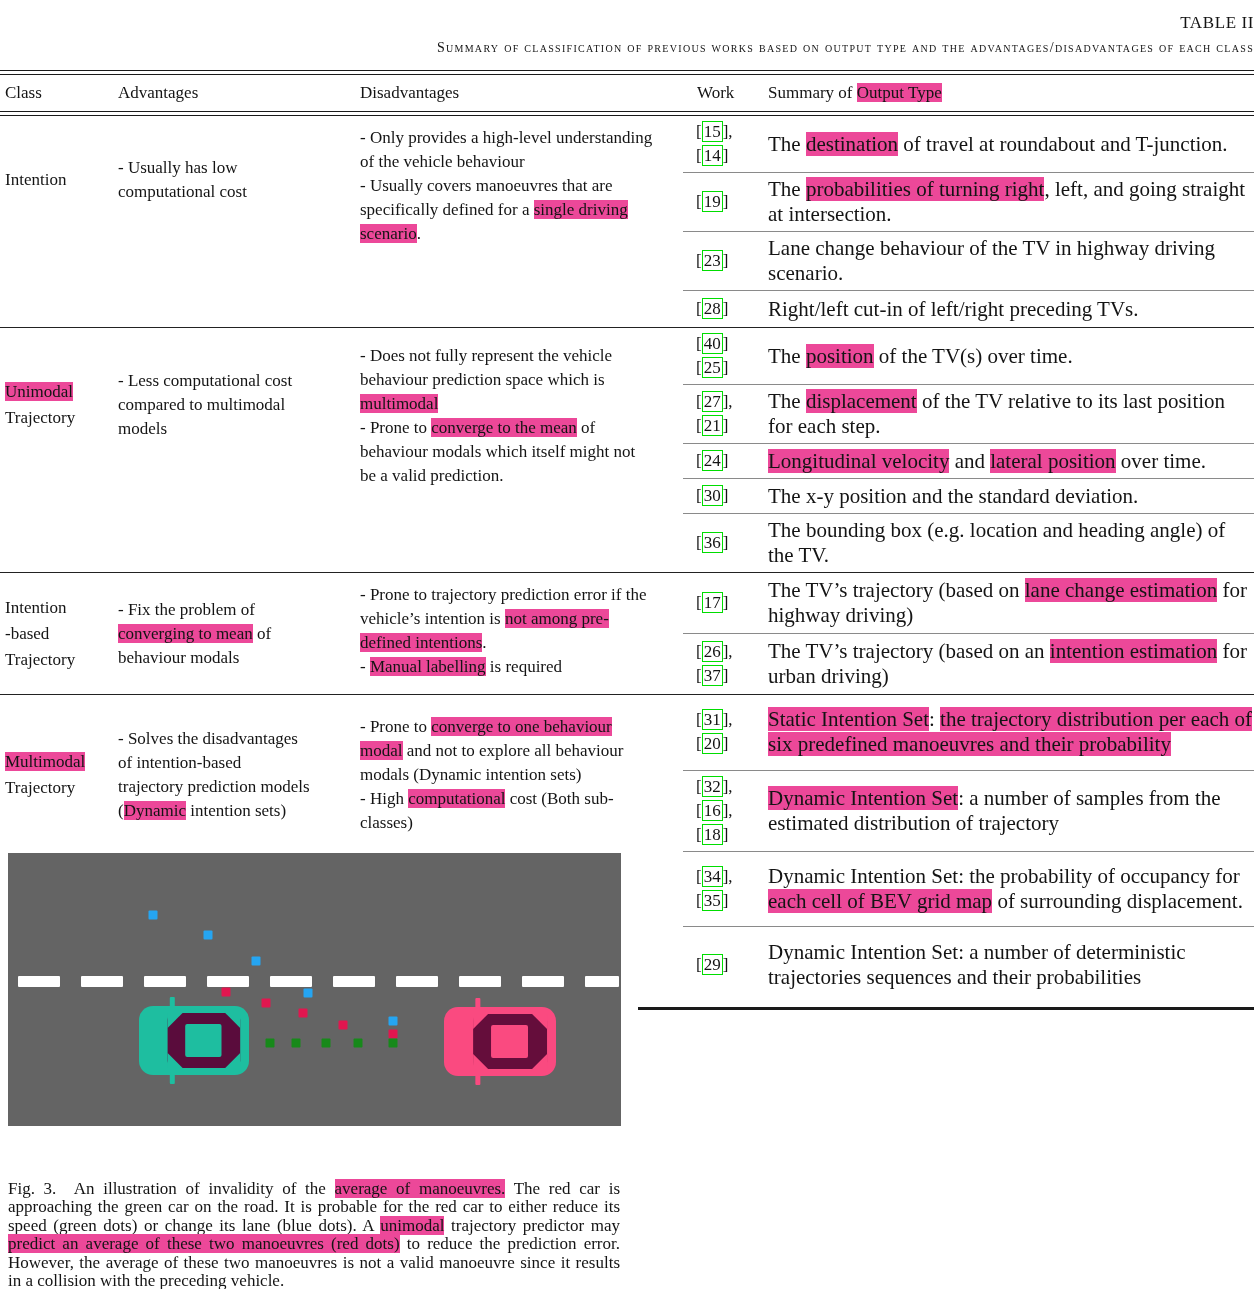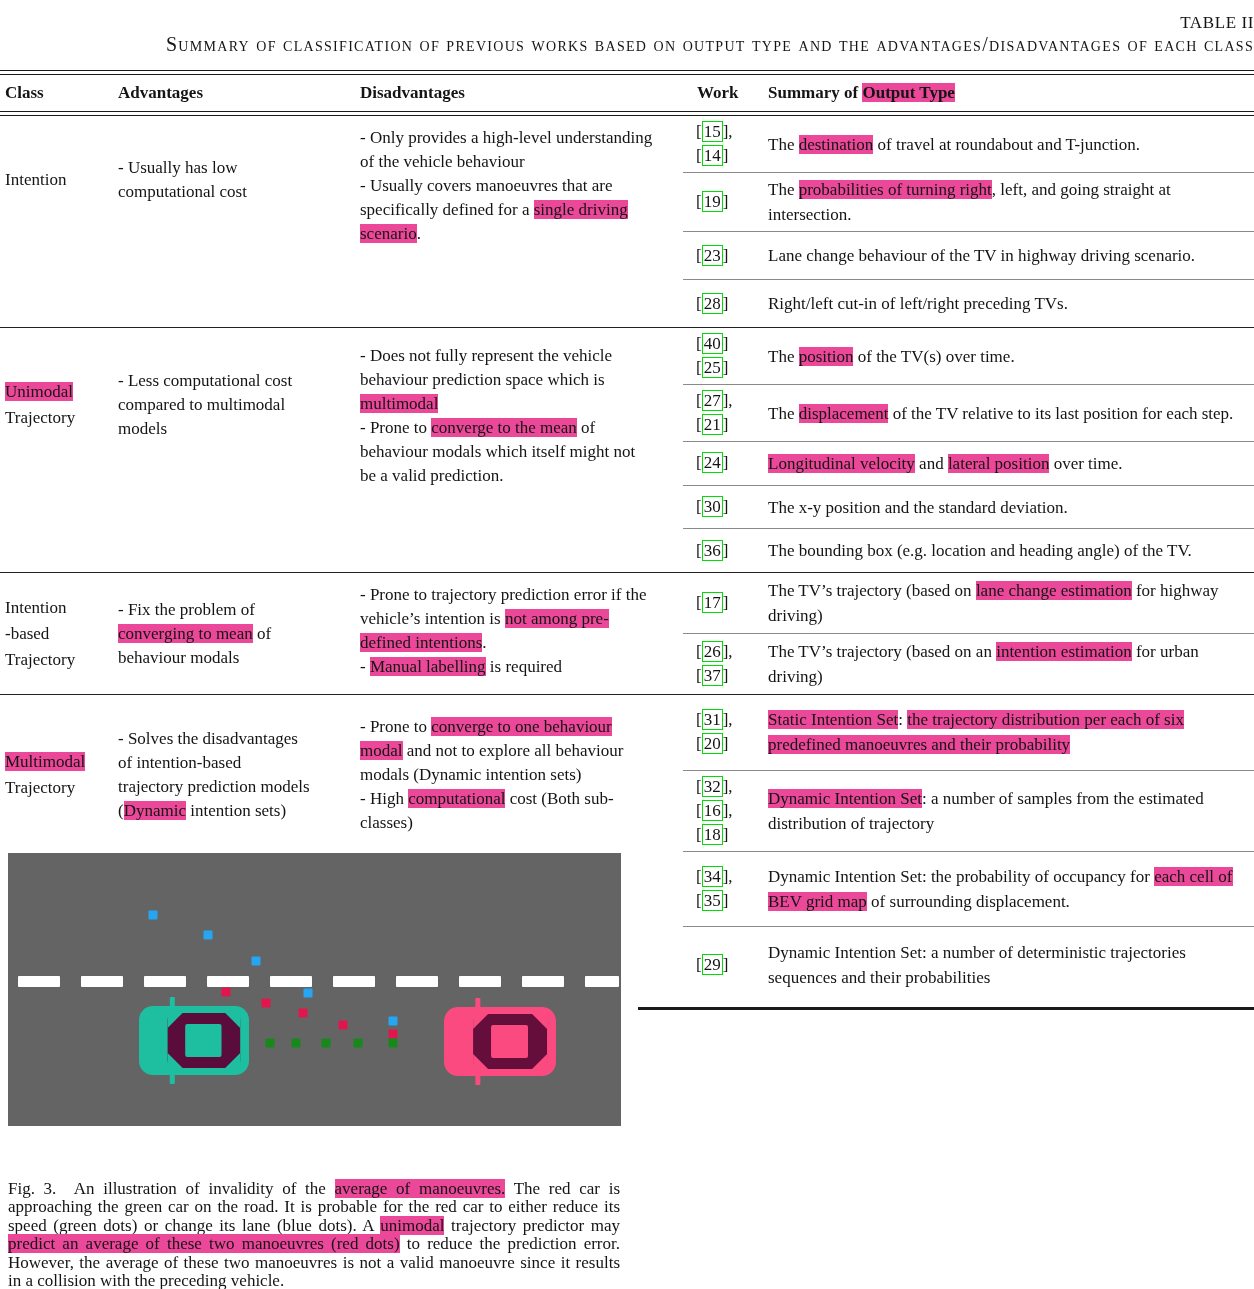--- a/index.html
+++ b/index.html
@@ -2,25 +2,25 @@
 <html><head>
 <meta charset="utf-8">
 <style>
   *{margin:0;padding:0;box-sizing:border-box}
   html,body{width:1254px;background:#fff}
   body{height:1289px;position:relative;overflow:hidden;font-family:"Liberation Serif",serif;color:#141414}
   .hl{background:#ec4899}
   
   .titleblock{text-align:right;padding-top:13px}
   #table-label{font-size:17px;letter-spacing:.6px}
-  #table-caption{font-size:20px;font-variant:small-caps;letter-spacing:1.3px;}
+  #table-caption{font-size:14px;font-variant:small-caps;letter-spacing:1.3px;margin-top:7px}
   
   #tbl{margin-top:14px;width:1254px}
   .drule{height:5px;border-top:1.6px solid #1a1a1a;border-bottom:1.6px solid #1a1a1a}
-  .hrow{display:flex;align-items:center;height:36px;font-weight:bold;font-size:17px}
+  .hrow{display:flex;align-items:center;height:36px;font-weight:normal;font-size:17px}
   .lpart{width:683px;display:flex}
   .rpart{flex:1;display:flex}
   .c-class{width:118px;padding-left:5px}
   .c-adv{width:242px}
   .c-dis{flex:1}
   .c-work{width:85px;padding-left:14px}
   .c-sum{flex:1;padding-right:8px}
   
   .section{display:flex;position:relative;border-top:1.6px solid #222}
   .section.s0{border-top:none}
@@ -34,21 +34,21 @@
   .s1 .cell-dis{padding-top:16px}
   .s3 .sec-left{height:160px}
   .s3 .cell-dis{align-self:center;padding-top:0;padding-bottom:0}
   .sec-right{flex:1;display:flex;flex-direction:column}
   .wrow{flex:1;display:flex;align-items:center;border-bottom:1px solid #8a8a8a;padding:4px 0}
   .wrow:last-child{border-bottom:none}
   .s3 .wrow:last-child{margin-bottom:8px}
   .refs{width:85px;padding-left:13px;font-size:17px;line-height:24px;align-self:center}
   .refline{white-space:nowrap}
   .refbox{border:1.5px solid #00dd00;display:inline-block;padding:0 1px;line-height:19px}
-  .wsum{flex:1;font-size:17px;line-height:25px;padding-right:0}
+  .wsum{flex:1;font-size:21px;line-height:25px;padding-right:0}
   .endrule{position:absolute;left:638px;right:0;bottom:0;height:3px;background:#1a1a1a}
   
   #figure{position:absolute;left:8px;top:853px;width:613px;height:273px}
   #figcap{position:absolute;left:8px;top:1180px;width:612px;font-size:17px;line-height:18.4px;text-align:justify}
 </style>
 </head>
 <body>
 
 <div class="titleblock">
   <div id="table-label">TABLE II</div>

